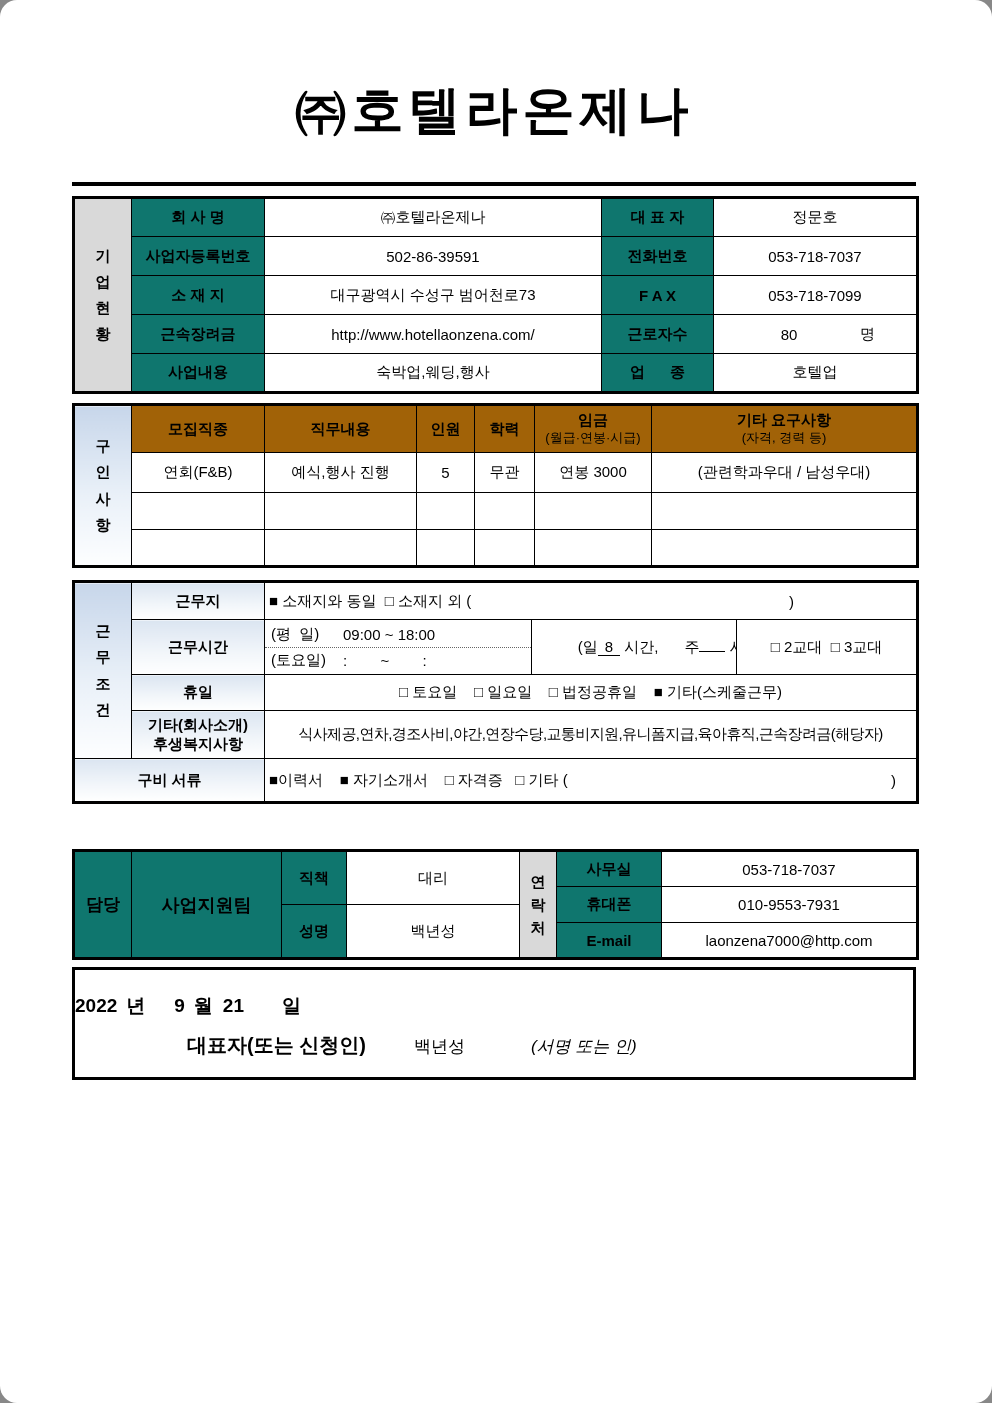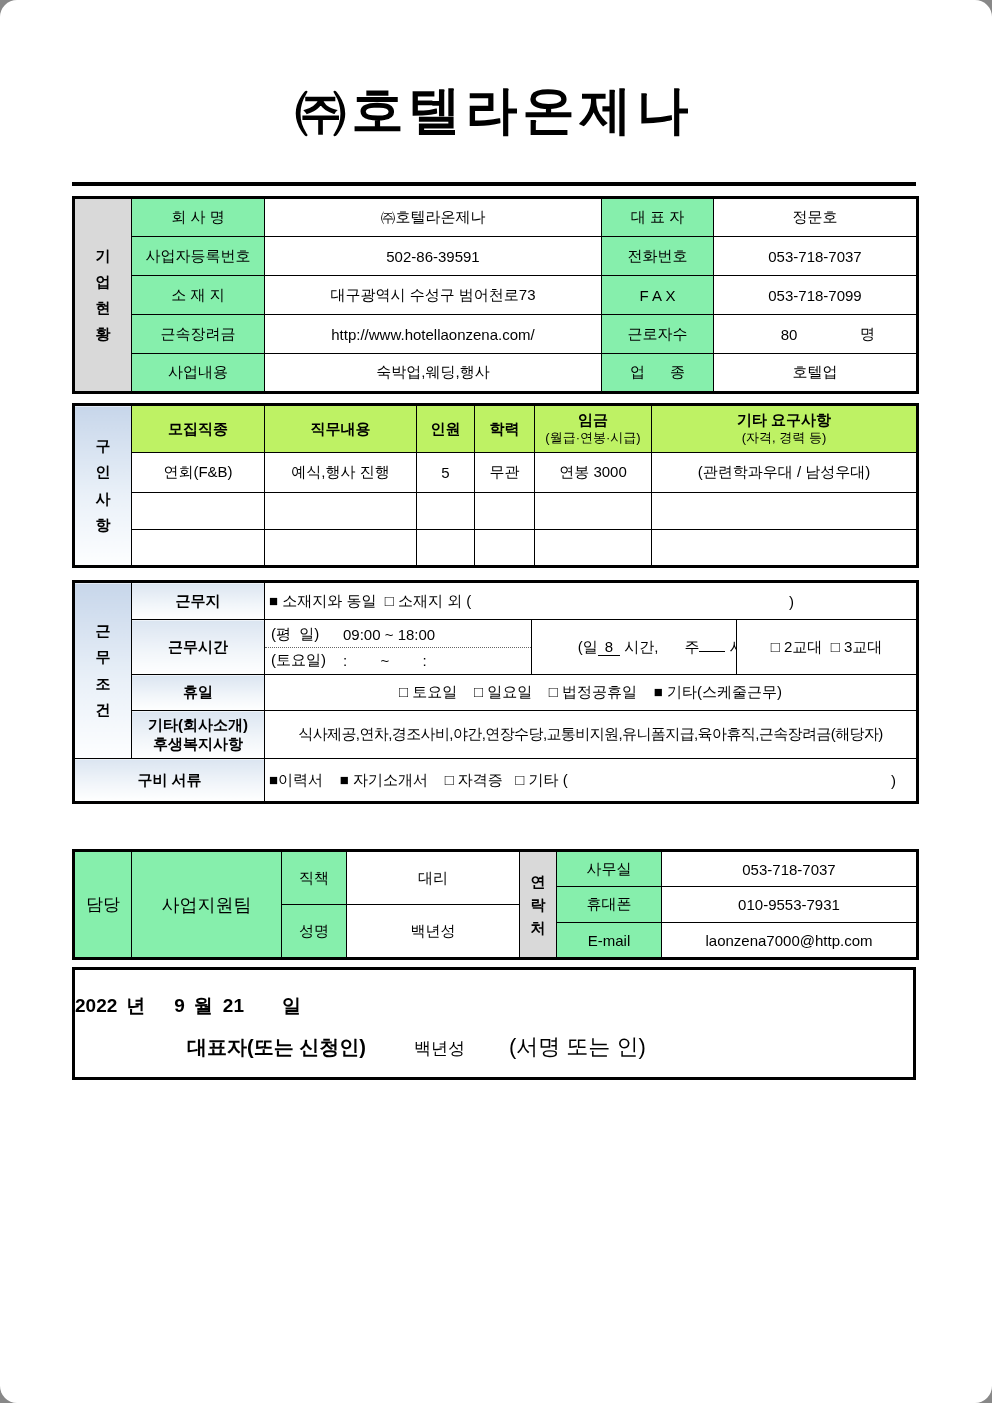--- a/index.html
+++ b/index.html
@@ -25,27 +25,27 @@
     border: 1px solid #000; padding: 0 4px; text-align: center;
     vertical-align: middle; font-size: 15px; overflow: hidden;
   }
   .t1 { margin-top: 10px; }
   .t1 tr { height: 39px; }
   .t2 { margin-top: 9px; }
   .t3 { margin-top: 12px; }
   .t4 { margin-top: 45px; }
   .t4 tr { height: 18px; }
 
-  .glabel { background: #86efac; font-weight: 400; font-size: 16px; white-space: pre; }
+  .glabel { background: #0f766e; font-weight: 700; font-size: 16px; white-space: pre; }
   .vert {
     font-weight: 700; font-size: 19px; line-height: 1.75;
     white-space: pre-line; background: #d9d9d9;
   }
   .vertblue { background: linear-gradient(180deg,#c7d6ea 0%,#e9f0f8 55%,#fdfeff 100%); }
-  .bhead { background: #bef264; font-weight: 700; font-size: 17px; margin-top: 11px; }
+  .bhead { background: #a16207; font-weight: 700; font-size: 17px; margin-top: 11px; }
   .bhead .sub { display: block; font-size: 13px; font-weight: 400; margin-top: -1px; }
   .lblue {
     background: linear-gradient(180deg,#dbe5f1 0%,#f2f6fa 60%,#ffffff 100%);
     font-weight: 700; font-size: 16px;
   }
   .left { text-align: left; padding-left: 12px; }
   .pre { white-space: pre; }
 
   .flexcell { display: flex; align-items: center; }
   .flexcell .close { margin-left: auto; margin-right: 118px; }
@@ -79,21 +79,21 @@
   .date-line { display: flex; align-items: baseline; font-size: 19px; font-weight: 700; height: 27px; }
   .date-line .y  { }
   .date-line .yu { margin-left: 9px; }
   .date-line .m  { margin-left: 29px; }
   .date-line .mu { margin-left: 9px; }
   .date-line .d  { margin-left: 10px; }
   .date-line .du { margin-left: 38px; }
   .sign-line { display: flex; align-items: baseline; padding-left: 112px; margin-top: 12px; height: 28px; }
   .sign-line .slabel { font-size: 20px; font-weight: 700; }
   .sign-line .sname  { font-size: 17px; margin-left: 48px; }
-  .sign-line .snote  { font-size: 22px; margin-left: 44px; }
+  .sign-line .snote  { font-size: 17px; margin-left: 66px; font-style: italic; }
 </style>
 </head>
 <body>
 
 <div class="page">
   <div class="content">
 
     <div class="title">㈜호텔라온제나</div>
 
     <div class="rule"></div>

